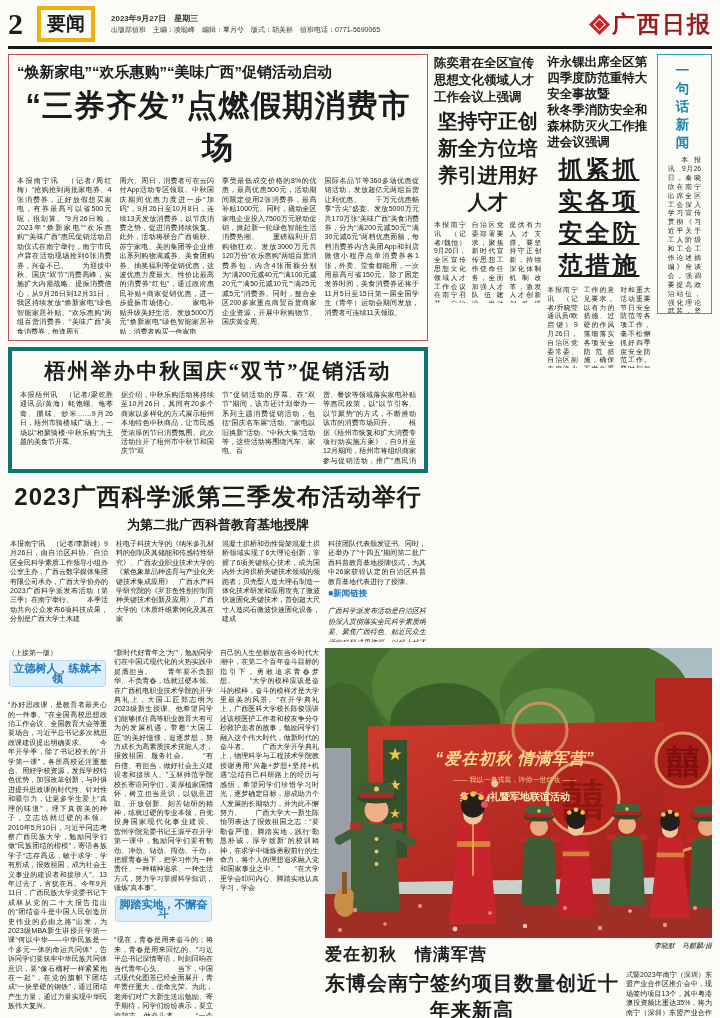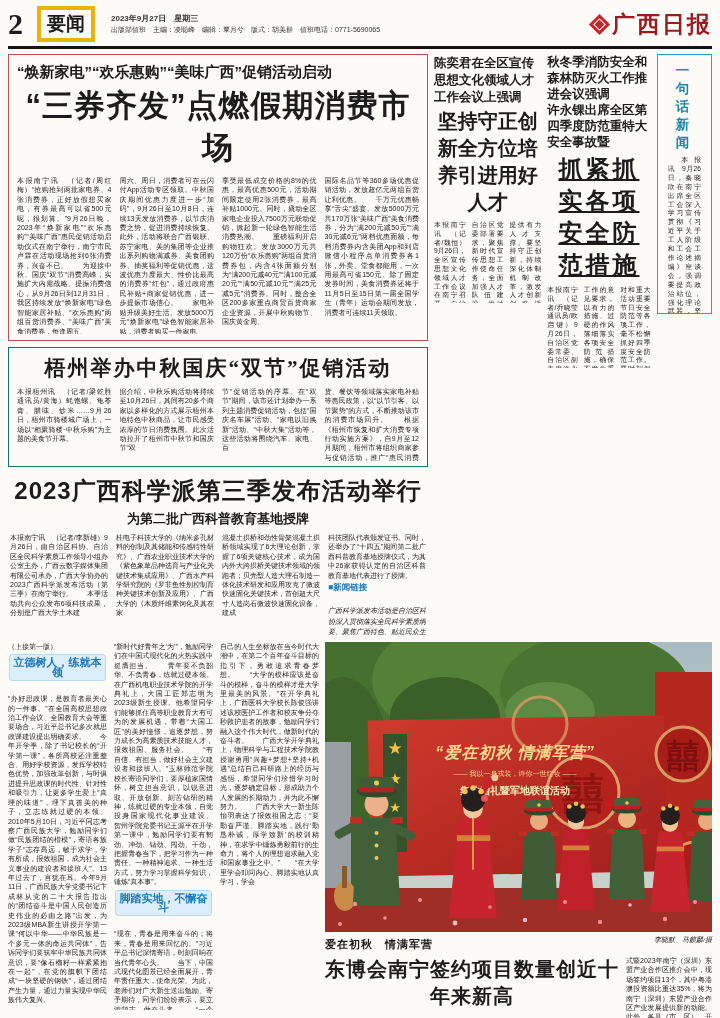--- a/index.html
+++ b/index.html
@@ -23,32 +23,32 @@
   .cols{display:flex;gap:8px;}
   .cols .col{flex:1;overflow:hidden;}
   .kicker{font-weight:700;}
   .hl{text-align:center;font-weight:900;}
   .serifhl{font-family:"Liberation Serif","DejaVu Serif",serif;}
   
   .top{margin-top:5px;}
   .topleft{width:420px;flex:none;display:flex;flex-direction:column;gap:6px;}
   .topright{width:278px;flex:none;display:flex;flex-direction:row;gap:6px;}
   .box-red{border:1px solid #c0504d;padding:6px 8px;}
-  .box-blue{border:1px solid #0f766e;padding:5px 8px;}
+  .box-blue{border:4px solid #0f766e;padding:5px 8px;}
   .box-teal{border:1px solid #2fa3b8;padding:7px 10px;}
   .a1-kicker{font-size:15px;margin-top:2px;}
   .a1-hl{font-size:31px;letter-spacing:1px;margin:3px 0 7px;}
   .a1-cols .col{height:158px;}
   .wz-hl{font-size:21px;letter-spacing:2px;margin:1px 0 5px;}
   .wz-cols .col{height:74px;}
   .sci{padding:2px 2px 0;}
   .sci-hl{font-size:24px;letter-spacing:1px;}
   .sci-sub{text-align:center;font-size:13px;font-weight:700;margin:3px 0 5px;}
   .sci-cols .col{height:103px;}
-  .newslink-label{color:#1f78b8;font-weight:900;font-size:8.5px;margin:3px 0 14px;}
+  .newslink-label{color:#1f78b8;font-weight:900;font-size:8.5px;margin:3px 0 8px;}
   .kai{font-family:"Liberation Serif","DejaVu Serif",serif;font-style:italic;}
   .a2-kicker{font-size:12.5px;margin-top:1px;}
   .a2-hl{font-size:20px;margin:2px 0 5px;}
   .a2-cols .col{height:82px;font-size:6.8px;line-height:8.8px;}
   .a3-kicker{font-size:12.5px;line-height:16px;}
   .a3-hl{font-size:24px;letter-spacing:3px;margin:3px 0 5px;text-decoration:underline;}
   .a3-cols .col{height:82px;font-size:6.8px;line-height:8.8px;}
   .osn{height:244px;overflow:hidden;}
   .osn-titlerow{display:flex;align-items:flex-start;gap:8px;margin-bottom:4px;}
   .osn-line{flex:1;height:2px;background:#2fa3b8;}
@@ -60,21 +60,21 @@
   .botleft{width:311px;flex:none;display:flex;flex-direction:column;gap:6px;}
   .botright{width:387px;flex:none;display:flex;flex-direction:column;gap:4px;}
   .feat{display:flex;gap:7px;height:368px;}
   .feat .col{flex:1;overflow:hidden;}
   .feat-note{font-size:7px;margin-bottom:3px;}
   .pill{display:block;background:#dceefa;color:#1f78b8;border:1px solid #b8d9ef;border-radius:3px;
         text-align:center;font-weight:700;font-size:11px;padding:3px 0;margin:3px 1px 13px;}
   .photo{position:relative;width:387px;height:290px;overflow:hidden;background:#b5c4c6;flex:none;}
   .photo svg{display:block;}
   .caption{display:flex;gap:8px;align-items:flex-start;}
-  .cap-title{font-weight:900;font-size:11px;white-space:nowrap;letter-spacing:1px;padding-top:1px;}
+  .cap-title{font-weight:900;font-size:17px;white-space:nowrap;letter-spacing:1px;padding-top:1px;}
   .cap-body{flex:1;font-size:7px;line-height:9.5px;text-align:justify;font-family:"Liberation Serif",serif;font-style:italic;}
   .cap-credit{text-align:right;font-style:italic;}
   .expo{display:flex;gap:7px;}
   .expo-main{width:294px;flex:none;}
   .expo-hl{font-size:20px;letter-spacing:1px;}
   .expo-col4{flex:1;height:122px;overflow:hidden;}
 </style>
 </head>
 <body>
 
@@ -140,22 +140,22 @@
         <div class="kicker a2-kicker">陈奕君在全区宣传思想文化领域人才工作会议上强调</div>
         <div class="hl a2-hl">坚持守正创新全方位培养引进用好人才</div>
         <div class="cols a2-cols bodytext" style="gap:6px;">
           <div class="col">本报南宁讯　（记者/魏恒）9月26日，全区宣传思想文化领域人才工作会议在南宁召开。自治区党委常委、宣传部部长陈奕君出席会议并讲话。　　陈奕君强调，要深入学习贯彻习近平总书记关于做好新时代人才工作的重要思想特别是关于宣传思想文化领域人才工作的重要论述，全面贯彻落实党中央和</div>
           <div class="col">自治区党委部署要求，聚焦新时代宣传思想工作使命任务，全面加强人才队伍建设，推动形成人才辈出、人尽其才、才尽其用的生动局面。要科学分析研判，准确把握我区宣传思想文化领域人才工作面临的新形势新任务，坚持围绕中心、服务大局，全方位培养、引进、用好人才，为推进我区宣传思想文化工作高质量发展</div>
           <div class="col">提供有力人才支撑。要坚持守正创新，持续深化体制机制改革，激发人才创新创造活力，持续拓展平台载体，增强对人才的吸引力和承载力，持续优化人才环境，形成“近者悦、远者来”的良好态势，推动我区宣传思想文化领域人才工作开创新局面。　　会上，南宁市、北海市、自治区文联、广西社科院分别作交流发言。</div>
         </div>
       </div>
 
       <div>
+        <div class="kicker a3-kicker">许永锞出席全区第四季度防范重特大安全事故暨</div>
         <div class="kicker a3-kicker">秋冬季消防安全和森林防灭火工作推进会议强调</div>
-        <div class="kicker a3-kicker">许永锞出席全区第四季度防范重特大安全事故暨</div>
         <div class="hl serifhl a3-hl">抓紧抓实各项安全防范措施</div>
         <div class="cols a3-cols bodytext" style="gap:6px;">
           <div class="col">本报南宁讯　（记者/乔晓莹 通讯员/欧启键）9月26日，自治区党委常委、自治区副主席许永锞出席全区第四季度防范重特大安全事故暨秋冬季消防安全和森林防灭火工作推进电视电话会议，要求深入学习贯彻习近平总书记关于安全生产和防灾减灾救灾重要论述指示精神，认真落实中办、国办关于进一步加强矿山安全生产</div>
           <div class="col">工作的意见要求，以有力的措施、过硬的作风落细落实各项安全防范措施，确保不发生重特大安全生产事故。　　会议强调，要紧盯矿山、道路交通、旅游、燃气、建筑施工等重点行业重点领域安全监管，抓好重大事故隐患专项排查整治、重点行业领域安全风险防范、消防安全防范、秋冬防汛应</div>
           <div class="col">对和重大活动重要节日安全防范等各项工作，毫不松懈抓好四季度安全防范工作。要时刻保持警醒，全面落实森林防灭火责任，狠抓火源管控，强化监测巡查、研判预警、快速响应等应急准备，全力以赴做好秋冬季防灭火工作。要压紧压实安全责任，确保各项工作部署落到实处、取得实效。</div>
         </div>
       </div>
 
       <div class="box-teal osn">
         <div class="osn-titlerow">

